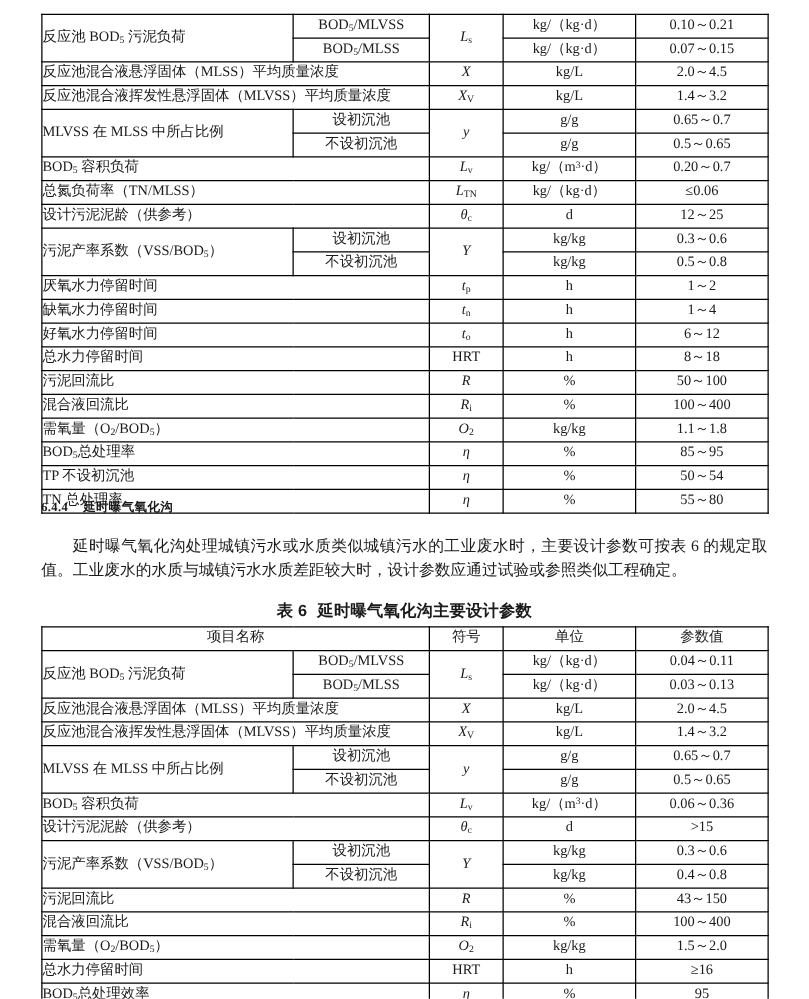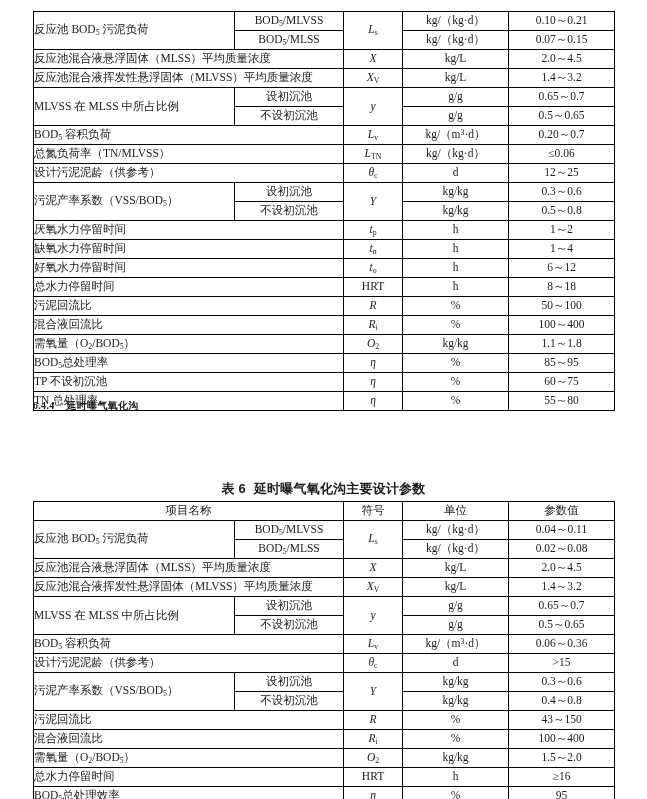--- a/index.html
+++ b/index.html
@@ -179,21 +179,21 @@
             <td class="unit bold-unit">g/g</td>
             <td class="val">0.5～0.65</td>
           </tr>
           <tr>
             <td class="name" colspan="2">BOD<sub>5</sub> 容积负荷</td>
             <td class="sym"><em style="font-style:italic;">L</em><sub style="font-style:normal;">v</sub></td>
             <td class="unit bold-unit">kg/（m<sup>3</sup>·d）</td>
             <td class="val">0.20～0.7</td>
           </tr>
           <tr>
-            <td class="name" colspan="2">总氮负荷率（TN/MLVSS）</td>
+            <td class="name" colspan="2">总氮负荷率（TN/MLSS）</td>
             <td class="sym"><em style="font-style:italic;">L</em><sub style="font-style:normal;">TN</sub></td>
             <td class="unit bold-unit">kg/（kg·d）</td>
             <td class="val">≤0.06</td>
           </tr>
           <tr>
             <td class="name" colspan="2">设计污泥泥龄（供参考）</td>
             <td class="sym"><em style="font-style:italic;">θ</em><sub style="font-style:normal;">c</sub></td>
             <td class="unit bold-unit">d</td>
             <td class="val">12～25</td>
           </tr>
@@ -254,36 +254,37 @@
           <tr>
             <td class="name" colspan="2">BOD<sub>5</sub>总处理率</td>
             <td class="sym"><em style="font-style:italic;">η</em></td>
             <td class="unit bold-unit">%</td>
             <td class="val">85～95</td>
           </tr>
           <tr>
             <td class="name" colspan="2">TP 不设初沉池</td>
             <td class="sym"><em style="font-style:italic;">η</em></td>
             <td class="unit bold-unit">%</td>
-            <td class="val">60～75</td>
+            <td class="val">50～54</td>
           </tr>
           <tr>
             <td class="name" colspan="2">TN 总处理率</td>
             <td class="sym"><em style="font-style:italic;">η</em></td>
             <td class="unit bold-unit">%</td>
             <td class="val">55～80</td>
           </tr>
         </tbody>
     </table>
   </div>
 
   <div class="section-head">
     <span class="num">6.4.4</span><span class="sp"></span><span>延时曝气氧化沟</span>
   </div>
 
+  <div class="body-para">延时曝气氧化沟处理城镇污水或水质类似城镇污水的工业废水时，主要设计参数可按表 6 的规定取值。工业废水的水质与城镇污水水质差距较大时，设计参数应通过试验或参照类似工程确定。</div>
 
   <div class="table-caption">
     <span>表 6</span><span class="capsp"></span><span>延时曝气氧化沟主要设计参数</span>
   </div>
 
   <div class="table2-wrap">
     <table class="param-table">
       <colgroup>
         <col class="col-name">
           <col class="col-sub">
@@ -303,21 +304,21 @@
           <tr>
             <td class="name" rowspan="2">反应池 BOD<sub>5</sub> 污泥负荷</td>
             <td class="sub">BOD<sub>5</sub>/MLVSS</td>
             <td class="sym" rowspan="2"><em style="font-style:italic;">L</em><sub style="font-style:normal;">s</sub></td>
             <td class="unit bold-unit">kg/（kg·d）</td>
             <td class="val">0.04～0.11</td>
           </tr>
           <tr>
             <td class="sub">BOD<sub>5</sub>/MLSS</td>
             <td class="unit bold-unit">kg/（kg·d）</td>
-            <td class="val">0.02～0.08</td>
+            <td class="val">0.03～0.13</td>
           </tr>
           <tr>
             <td class="name" colspan="2">反应池混合液悬浮固体（MLSS）平均质量浓度</td>
             <td class="sym"><em style="font-style:italic;">X</em></td>
             <td class="unit bold-unit">kg/L</td>
             <td class="val">2.0～4.5</td>
           </tr>
           <tr>
             <td class="name" colspan="2">反应池混合液挥发性悬浮固体（MLVSS）平均质量浓度</td>
             <td class="sym"><em style="font-style:italic;">X</em><sub style="font-style:normal;">V</sub></td>

